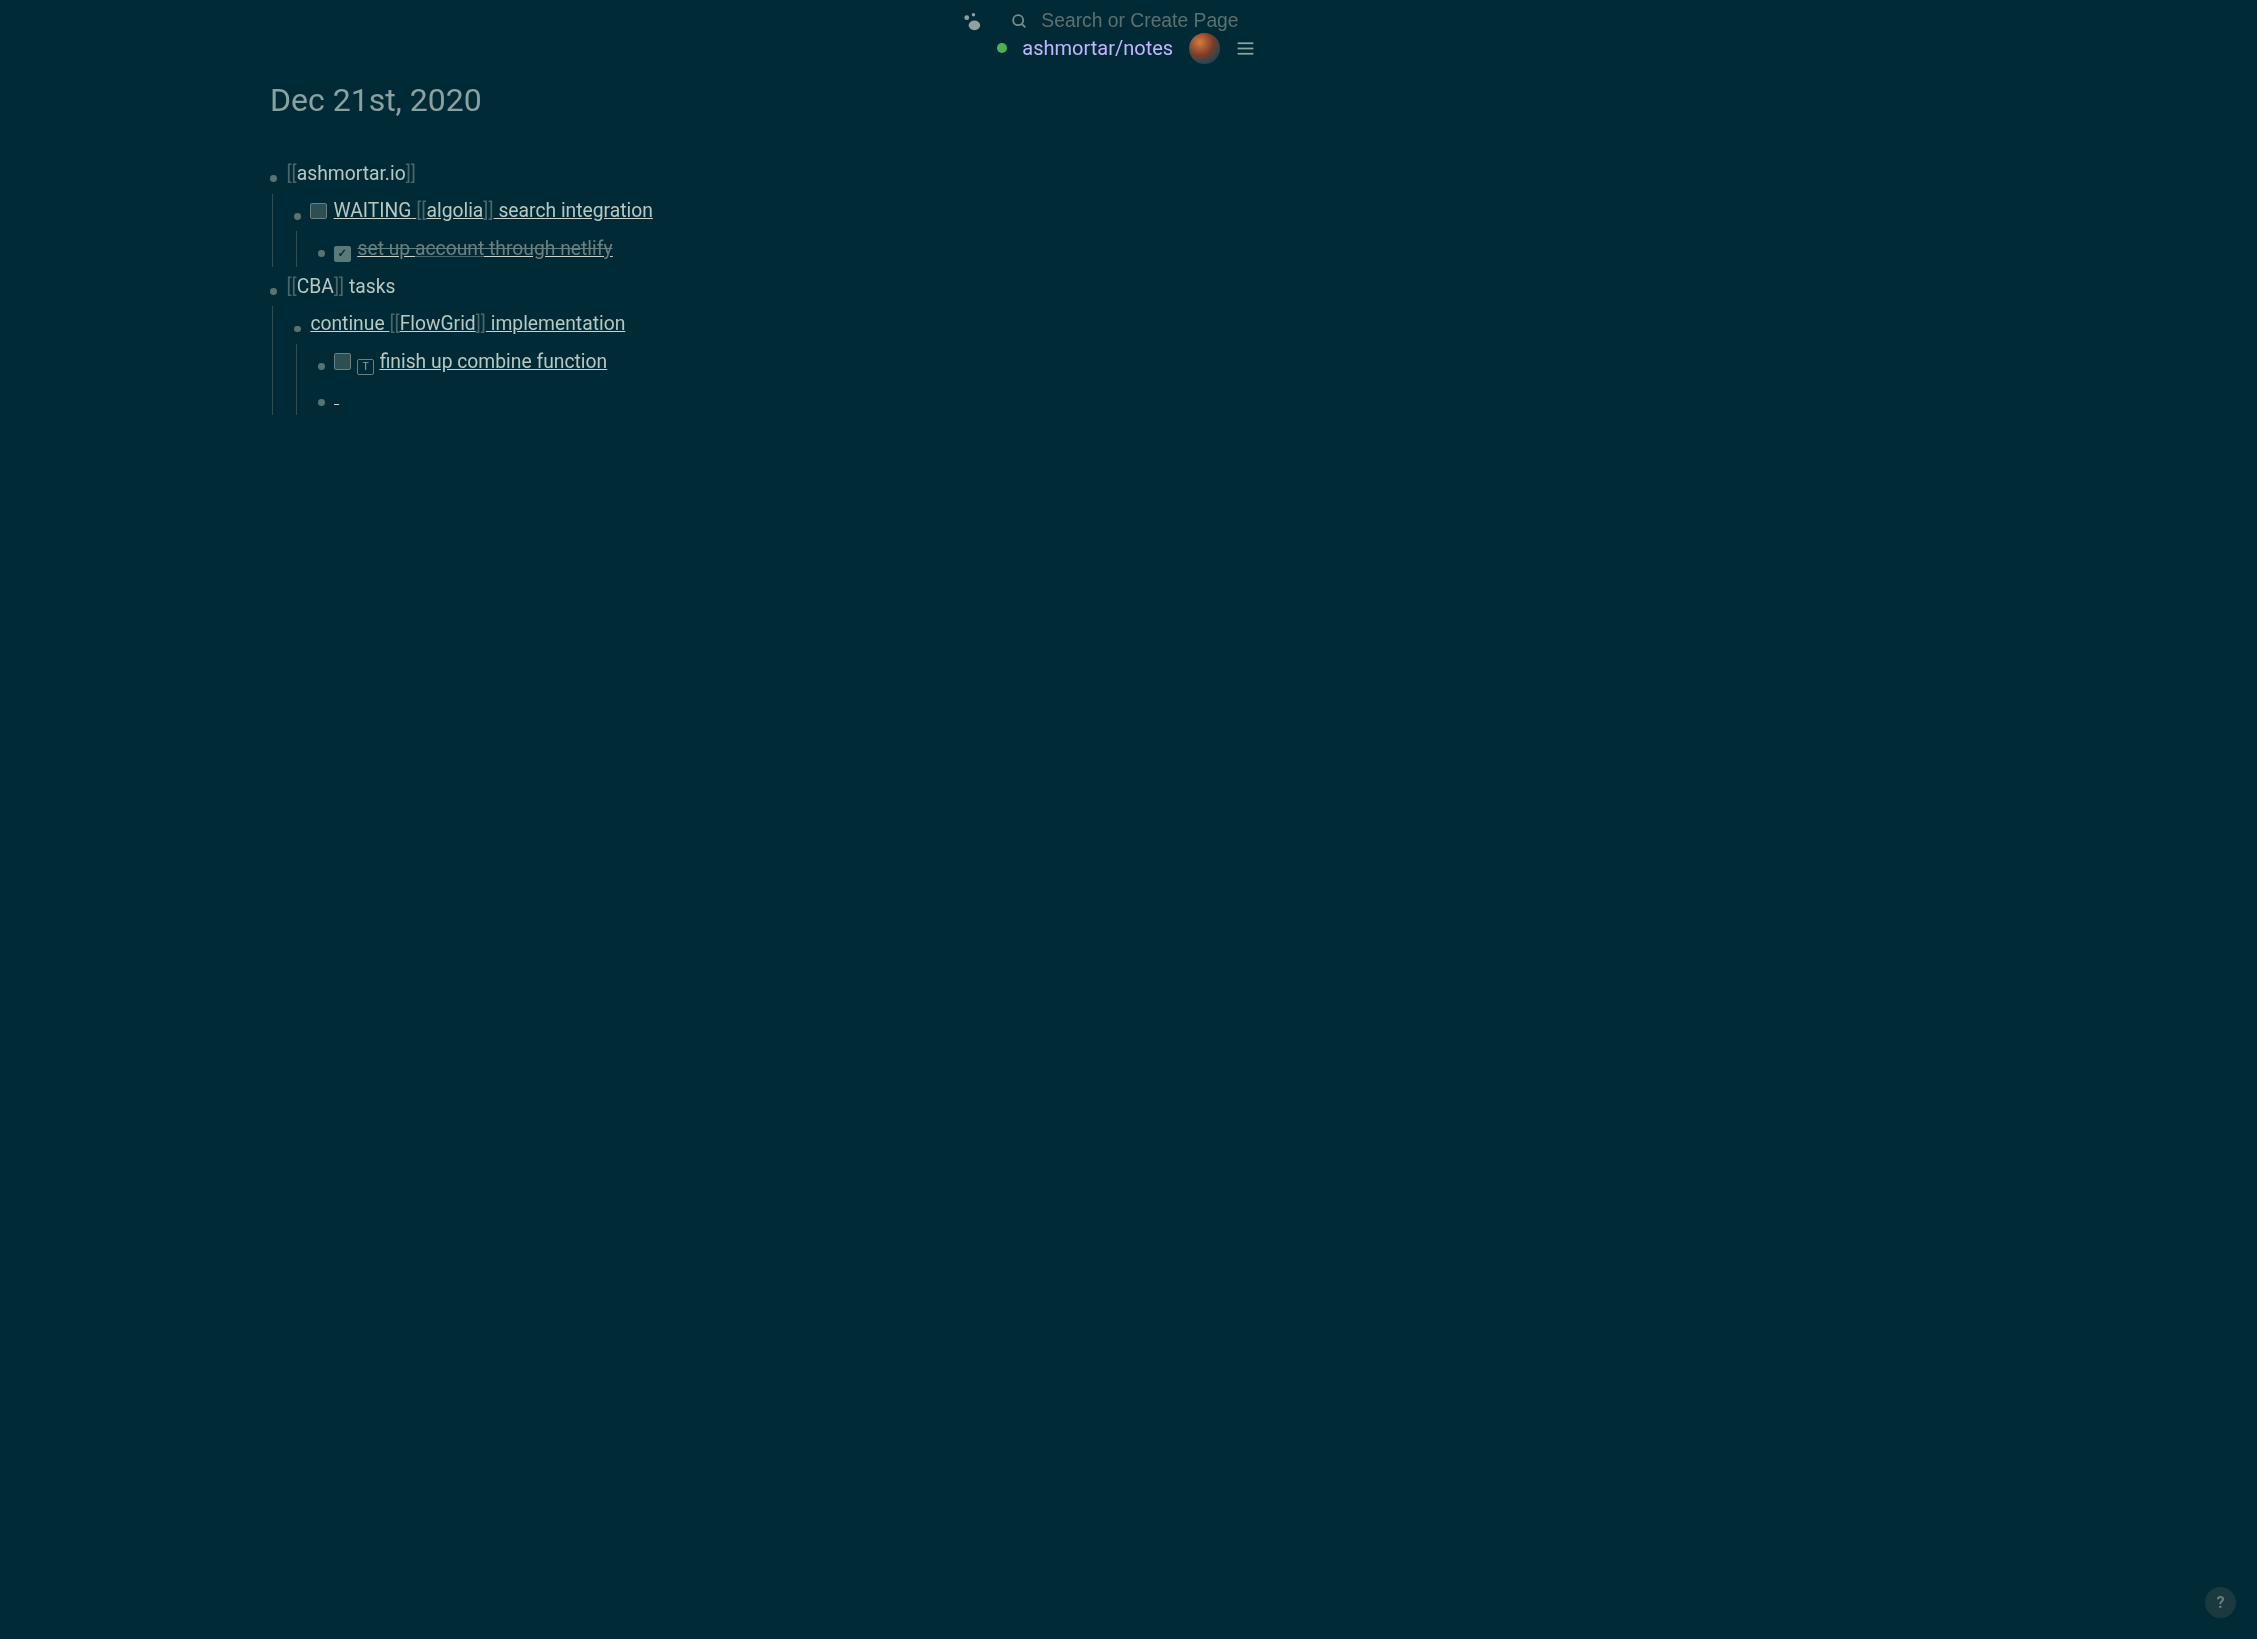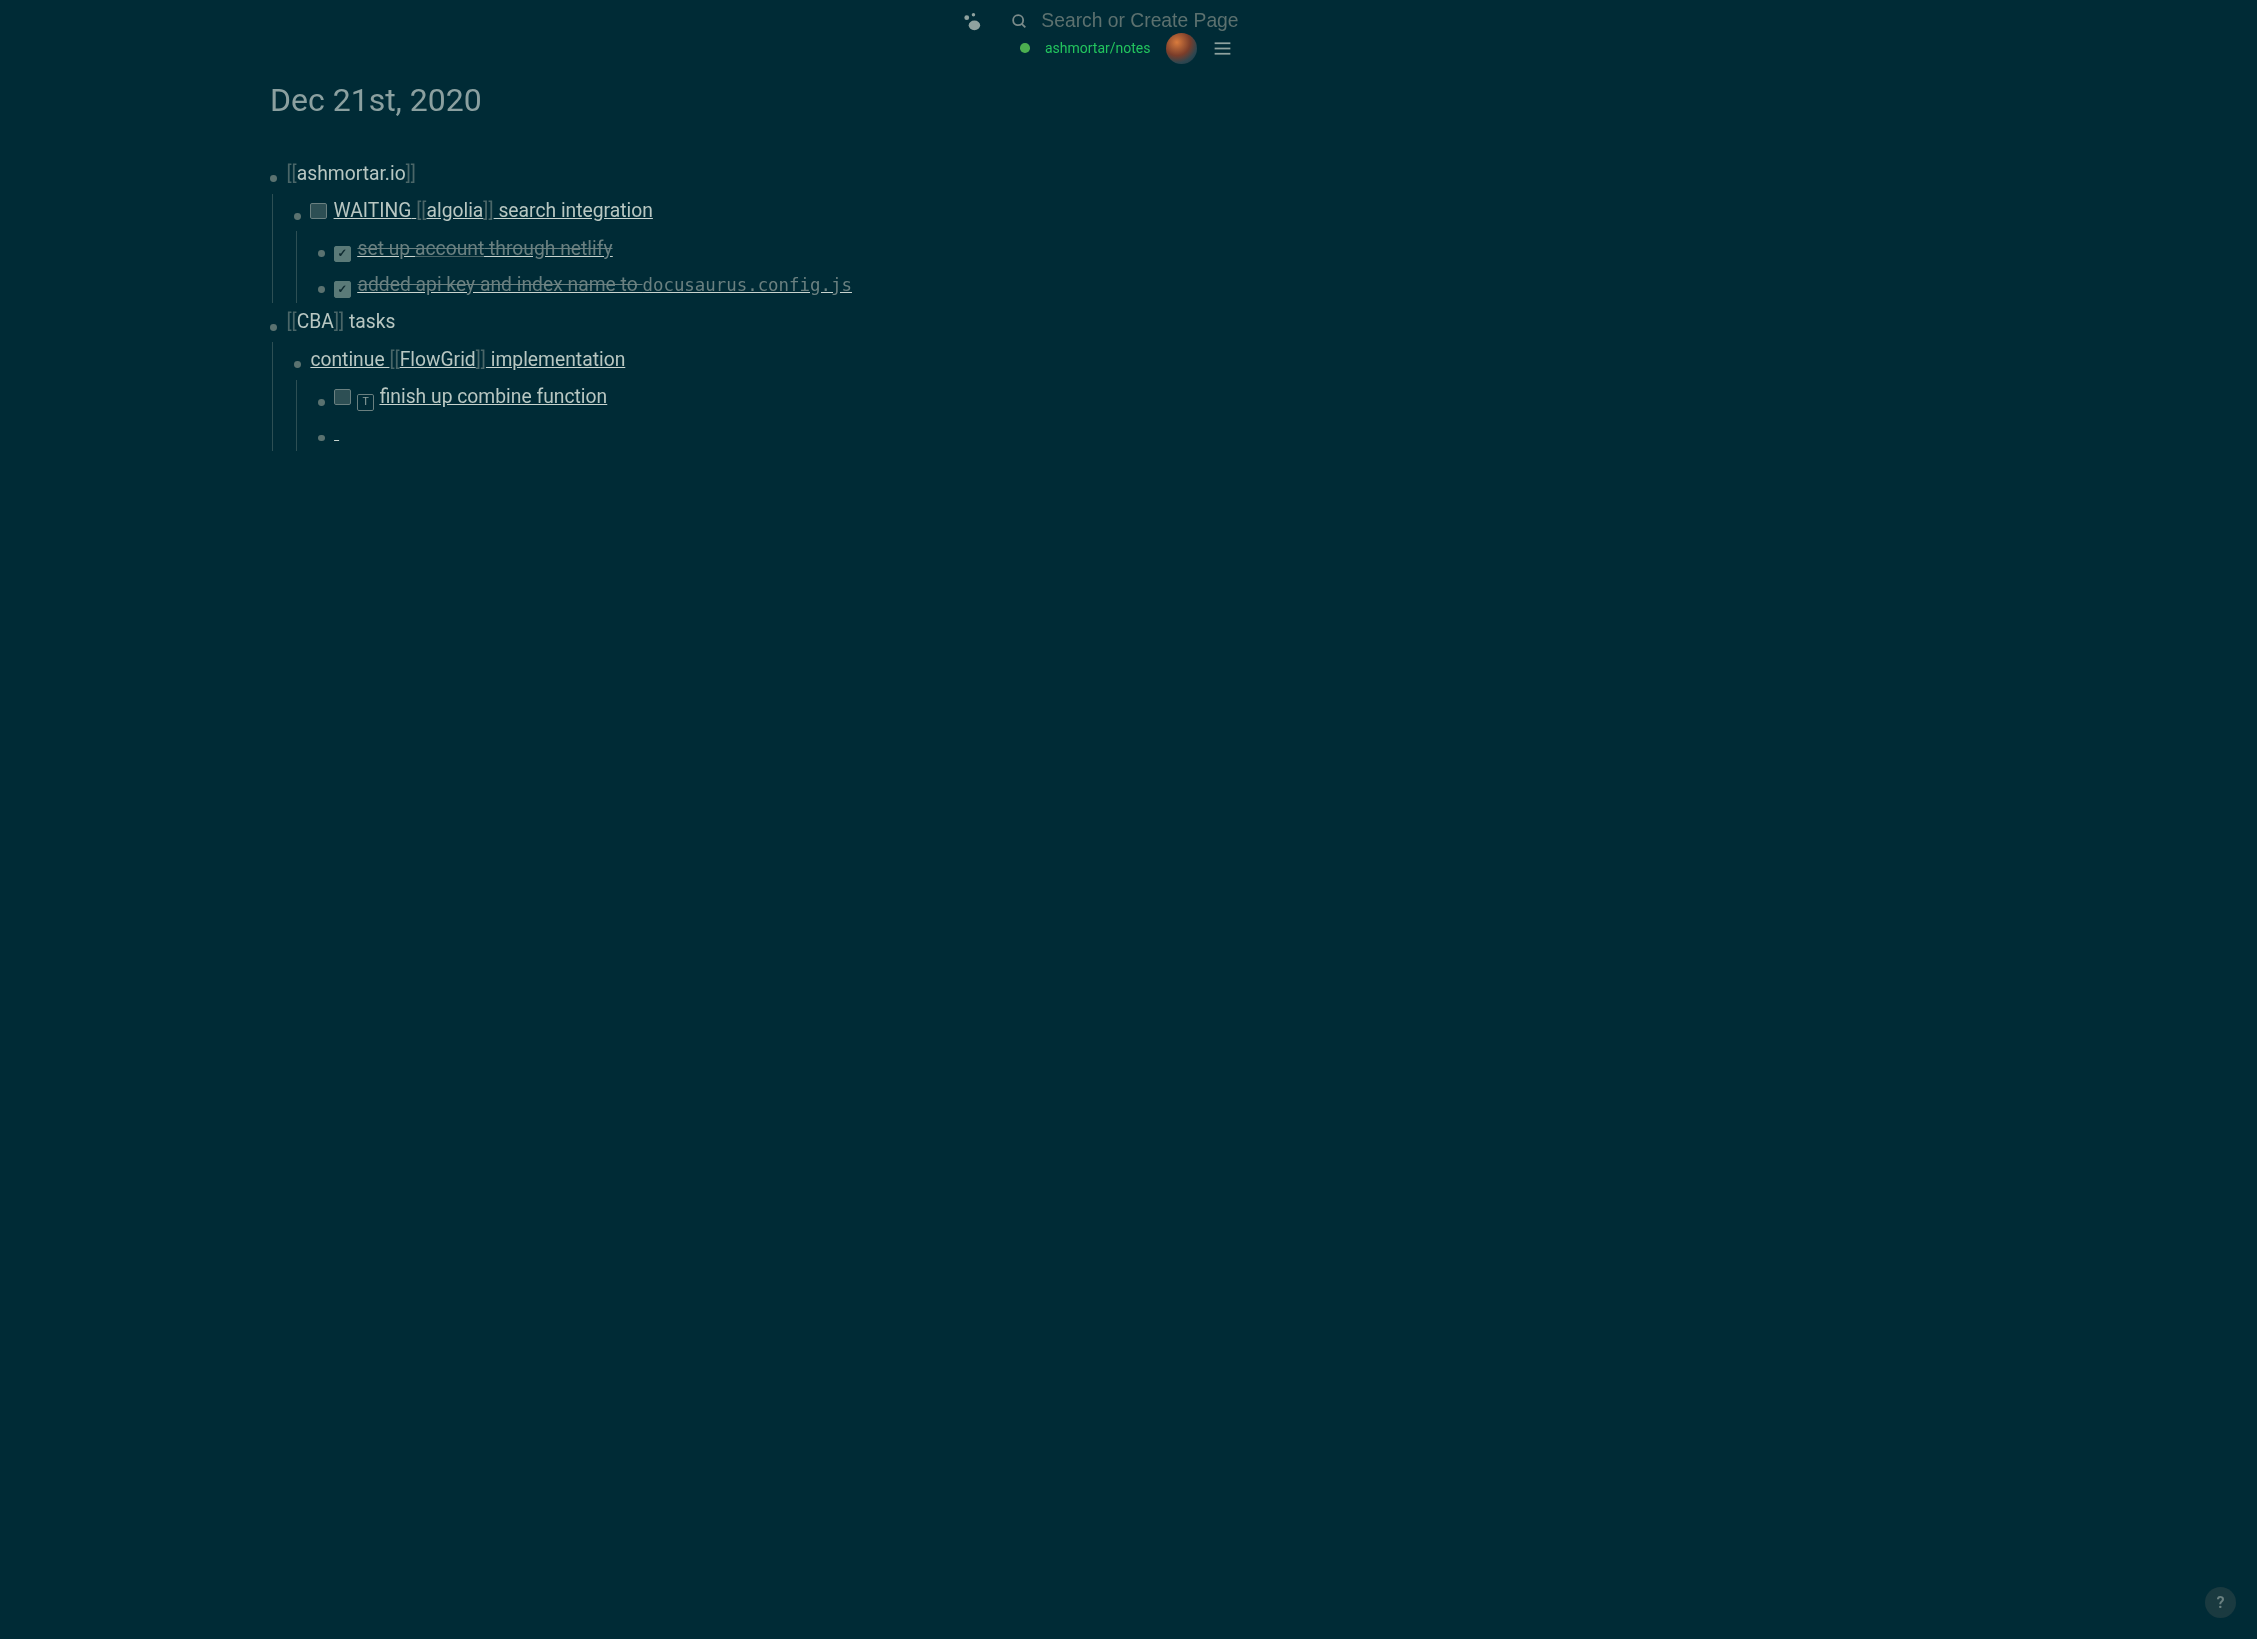--- a/index.html
+++ b/index.html
@@ -55,22 +55,22 @@
     align-items: center;
     gap: 15.4px;
   }
   .status-dot {
     width: 9.7px;
     height: 9.7px;
     border-radius: 50%;
     background: #4caf50;
   }
   .repo-label {
-    color: #22c55e;
-    font-size: 14px;
+    color: #c4b5fd;
+    font-size: 20px;
   }
   .avatar {
     width: 31px;
     height: 31px;
     border-radius: 50%;
     background: radial-gradient(circle at 35% 30%, #d97b3d 0%, #7a3d2a 45%, #2d4650 70%, #1e3540 100%);
     flex-shrink: 0;
   }
   .menu-icon { width: 21px; height: 21px; color: #8fa29f; cursor: pointer; }
   .content {
@@ -244,28 +244,20 @@
 
             <div class="block">
               <div class="bullet-row">
                 <div class="bullet"></div>
                 <div class="block-content">
                   <span class="checkbox checked"></span><span class="strikethrough"><span>set up </span><span class="underline-word">account</span><span> through netlify</span></span>
                 </div>
               </div>
             </div>
 
-            <div class="block">
-              <div class="bullet-row">
-                <div class="bullet"></div>
-                <div class="block-content">
-                  <span class="checkbox checked"></span><span class="strikethrough">added api key and index name to </span> <code class="inline">docusaurus.config.js</code>
-                </div>
-              </div>
-            </div>
 
 
           </div>
         </div>
 
       </div>
     </div>
 
     <div class="block">
       <div class="bullet-row">

